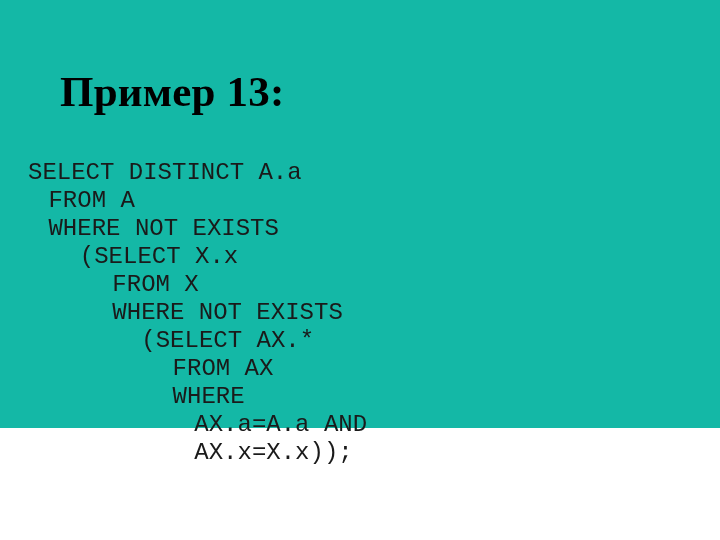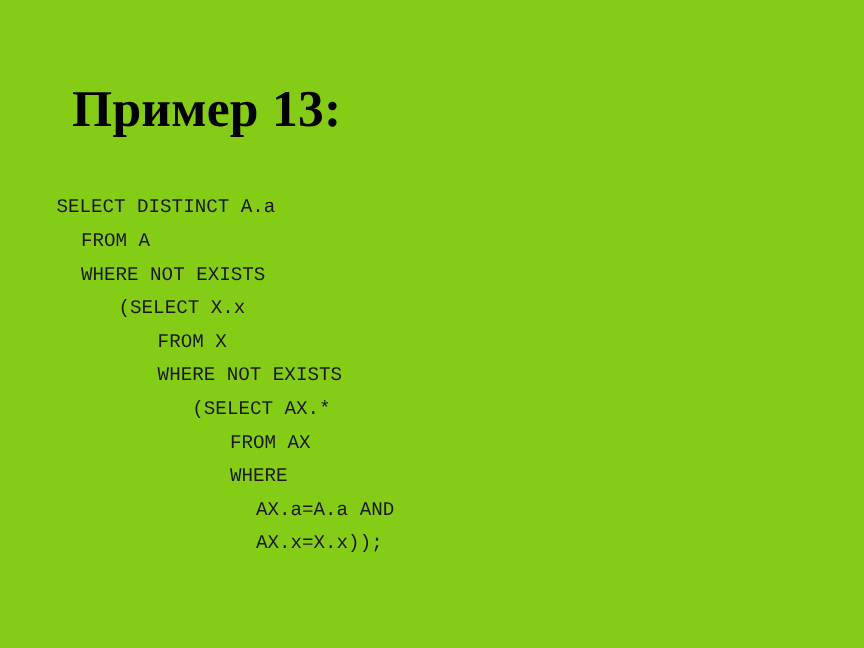--- a/index.html
+++ b/index.html
@@ -13,22 +13,22 @@
     height: 540px;
     background: #ffffff;
     overflow: hidden;
     font-family: "Liberation Sans", sans-serif;
     -webkit-font-smoothing: antialiased;
   }
 
   .slide {
     position: relative;
     width: 720px;
-    height: 540px;
-    background: #84cc16;
+    height: 428px;
+    background: #14b8a6;
     box-sizing: border-box;
   }
 
   
   .slide-title {
     position: absolute;
     left: 60px;
     top: 68px;
     margin: 0;
     font-family: "Liberation Serif", "DejaVu Serif", serif;
@@ -36,26 +36,26 @@
     font-size: 43px;
     line-height: 48px;
     color: #000000;
     letter-spacing: 0.2px;
     white-space: pre;
   }
 
   
   .code-block {
     position: absolute;
-    left: 47px;
+    left: 28px;
     top: 159px;
     margin: 0;
     padding: 0;
     font-family: "Liberation Mono", "DejaVu Sans Mono", monospace;
-    font-size: 16px;
+    font-size: 24px;
     line-height: 28px;
     color: #1a1a1a;
     white-space: pre;
     letter-spacing: 0px;
   }
 
   .code-line {
     display: block;
     height: 28px;
     white-space: pre;

